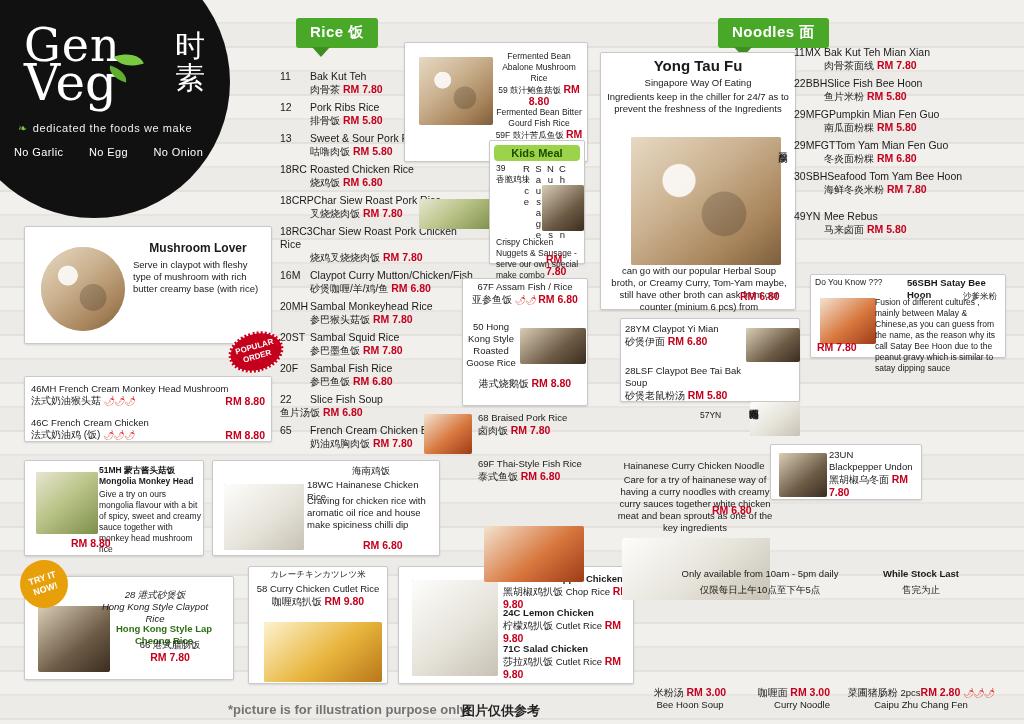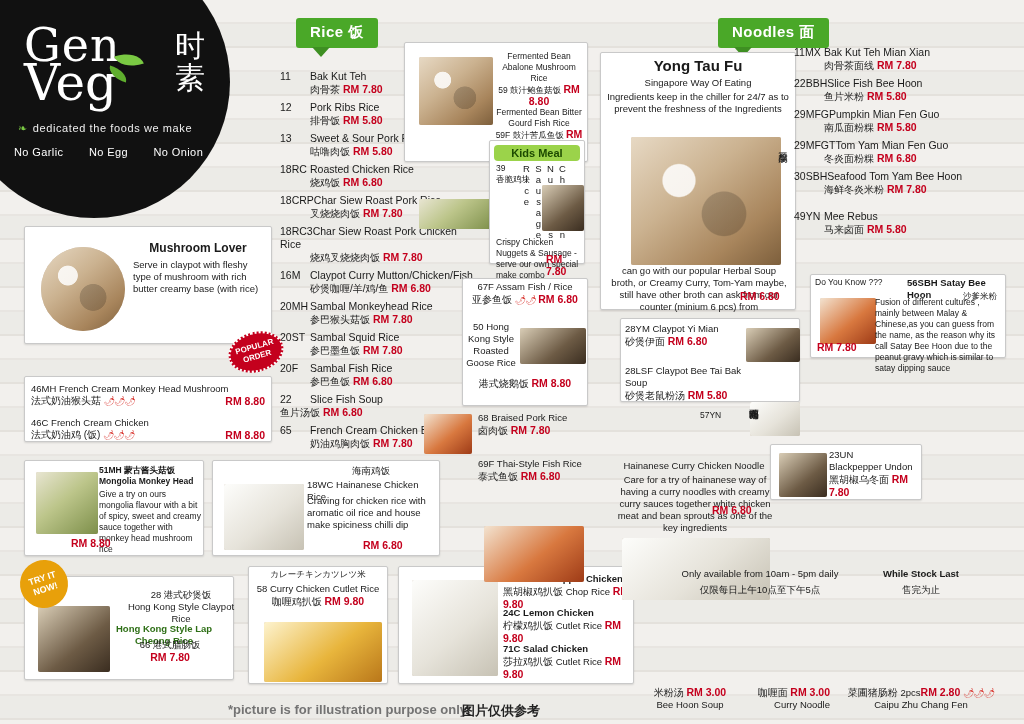--- a/index.html
+++ b/index.html
@@ -193,21 +193,21 @@
   <div class="abs card" style="left:212px;top:460px;width:228px;height:96px;padding:5px;">
     <div class="abs photo white" style="left:6px;top:18px;width:80px;height:66px;"></div>
     <div class="abs small ctr" style="left:94px;top:4px;width:128px;">海南鸡饭</div>
     <div class="abs small" style="left:94px;top:18px;width:130px;"><span>18WC</span> <span>Hainanese Chicken Rice</span></div>
     <div class="abs small" style="left:94px;top:34px;width:126px;">Craving for chicken rice with aromatic oil rice and house make spiciness chilli dip</div>
     <div class="abs price" style="left:150px;top:78px;">RM 6.80</div>
   </div>
 
   <div class="abs card" style="left:24px;top:576px;width:210px;height:104px;padding:5px;">
     <div class="abs photo dark" style="left:8px;top:24px;width:72px;height:66px;"></div>
-    <div class="abs small ctr" style="left:96px;top:12px;width:120px;">
+    <div class="abs small ctr" style="left:70px;top:12px;width:120px;font-style:italic;">
       <span>28</span> <span>港式砂煲饭</span><br>
       <span>Hong Kong Style Claypot Rice</span>
     </div>
     <div class="abs small ctr" style="left:72px;top:46px;width:134px;color:#2e6f16;font-weight:bold;">Hong Kong Style Lap Cheong Rice</div>
     <div class="abs small ctr" style="left:86px;top:62px;width:118px;">
       <span>66</span> <span>港式腊肠饭</span><br>
       <span class="price">RM 7.80</span>
     </div>
   </div>
   <div class="abs badge-try" style="left:20px;top:560px;">TRY IT NOW!</div>

